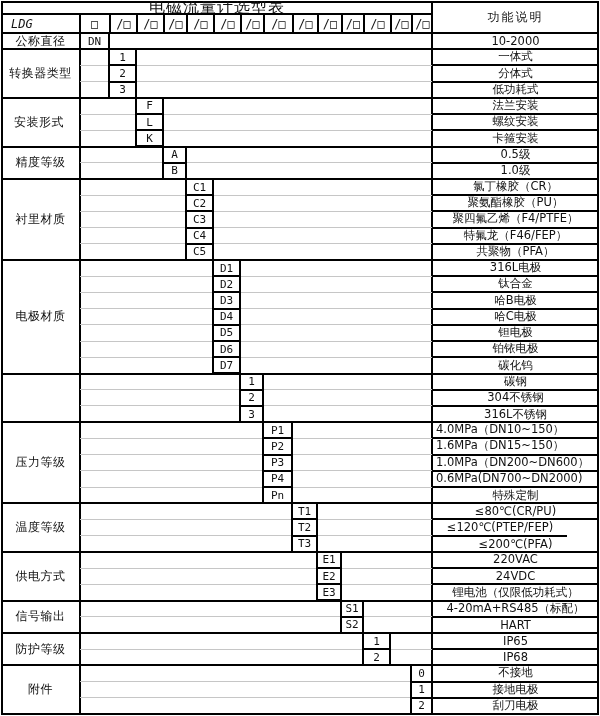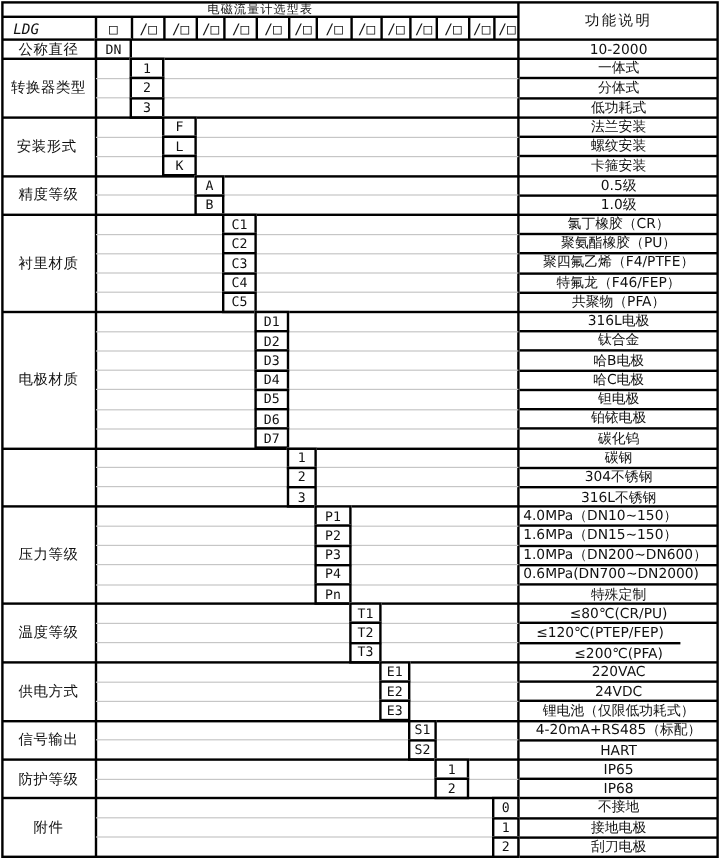--- a/index.html
+++ b/index.html
@@ -24,21 +24,21 @@
   .abs{position:absolute;}
   .frame{
     left:1px;top:1px;width:598px;height:714px;
     border:2px solid var(--border);
   }
   .cell{
     display:flex;align-items:center;justify-content:center;
     white-space:nowrap;overflow:hidden;
   }
   .title{
-    font-size:10px;letter-spacing:1px;
+    font-size:16px;letter-spacing:1px;
   }
   .fn-header{font-size:12px;letter-spacing:2px;font-family:Liberation Mono, monospace;}
   .ldg{justify-content:flex-start;padding-left:9px;font-size:12px;font-family:"DejaVu Sans Mono","DejaVu Sans",monospace;font-style:italic;}
   .slot{
     font-size:12px;line-height:1;
     font-family:"DejaVu Sans Mono","DejaVu Sans",monospace;
   }
   .slot-sep{border-left:2px solid var(--border);}
   .hline{background:var(--border);}
   .vline{background:var(--border);width:2px;}

